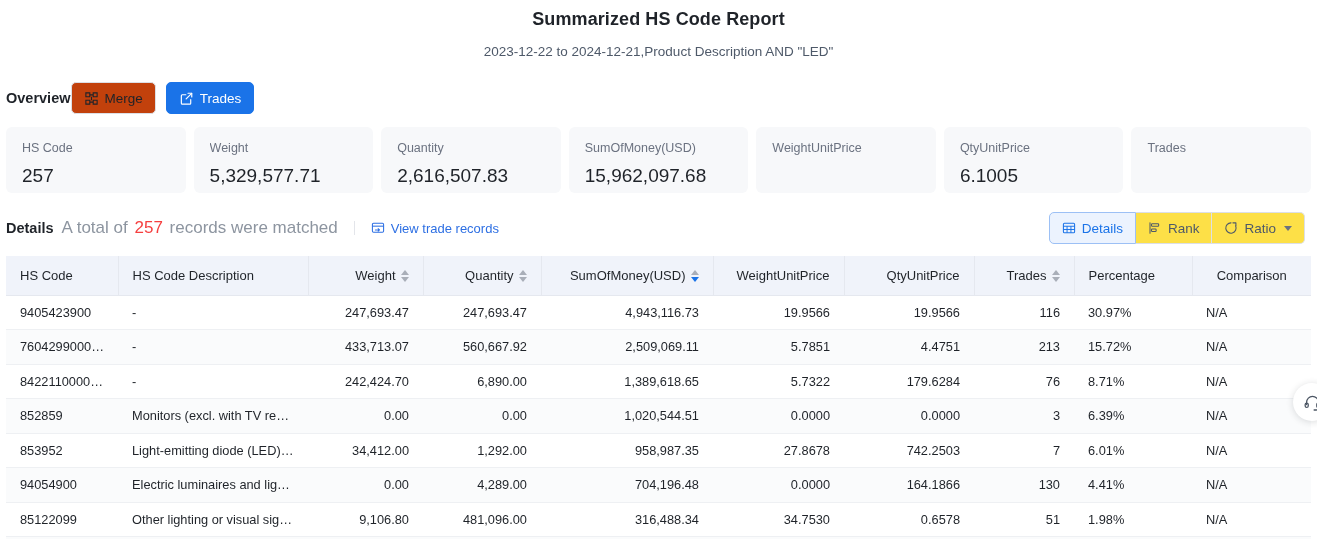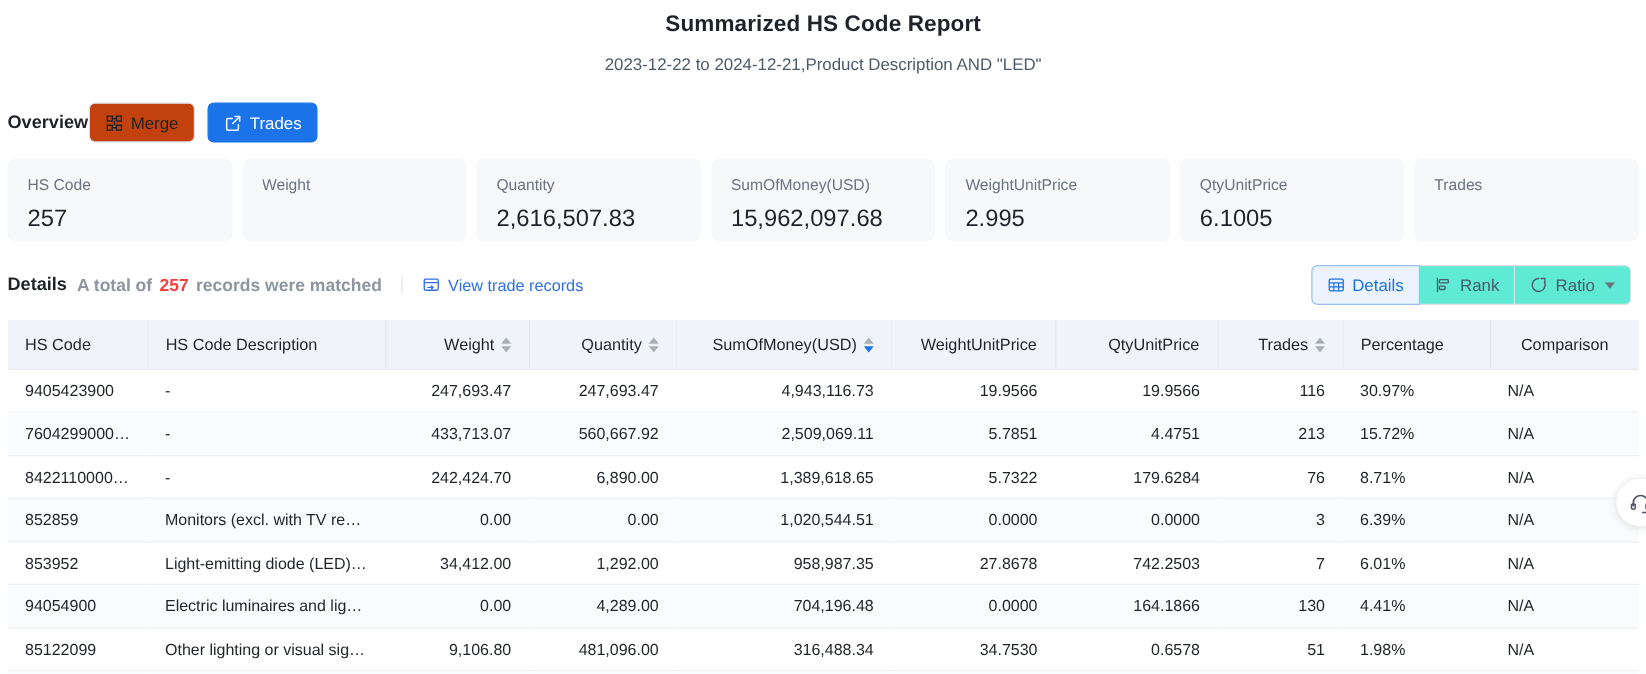--- a/index.html
+++ b/index.html
@@ -105,23 +105,22 @@
     display: flex;
     align-items: center;
     justify-content: space-between;
     margin-top: 19px;
     padding: 0 12px 0 6px;
   }
   .details-left { display: flex; align-items: center; }
   .details-title { font-size: 14.5px; font-weight: 700; color: #1f2329; }
   .details-sub {
     margin-left: 8px;
-    font-size: 14px;
+    font-size: 17px;
     color: #8d95a0;
-    font-weight: bold;
   }
   .count-hl { color: #f53f3f; padding: 0 2px; }
   .vdivider {
     width: 1px;
     height: 14px;
     background: #e3e5ea;
     margin: 0 16px;
   }
   .link-records {
     display: inline-flex;
@@ -138,21 +137,21 @@
     align-items: stretch;
     height: 32px;
     border-radius: 5px;
   }
   .seg-item {
     display: inline-flex;
     align-items: center;
     gap: 6px;
     padding: 0 12px;
     font-size: 13.5px;
-    background: #5eead4;
+    background: #fde047;
     border: 1px solid #dcdfe6;
     border-left-width: 0;
     color: #4e5969;
     cursor: pointer;
     white-space: nowrap;
   }
   .seg-item:first-child { border-left-width: 1px; border-radius: 5px 0 0 5px; }
   .seg-item:last-child { border-radius: 0 5px 5px 0; }
   .seg-item.active {
     background: #ecf3fe;
@@ -277,32 +276,32 @@
     </div>
   </div>
 
   <div class="cards">
     <div class="card">
       <div class="card-label">HS Code</div>
       <div class="card-value">257</div>
     </div>
     <div class="card">
       <div class="card-label">Weight</div>
+      <div class="card-value">5,329,577.71</div>
     </div>
     <div class="card">
       <div class="card-label">Quantity</div>
       <div class="card-value">2,616,507.83</div>
     </div>
     <div class="card">
       <div class="card-label">SumOfMoney(USD)</div>
       <div class="card-value">15,962,097.68</div>
     </div>
     <div class="card">
       <div class="card-label">WeightUnitPrice</div>
-      <div class="card-value">2.995</div>
     </div>
     <div class="card">
       <div class="card-label">QtyUnitPrice</div>
       <div class="card-value">6.1005</div>
     </div>
     <div class="card">
       <div class="card-label">Trades</div>
     </div>
   </div>
 

